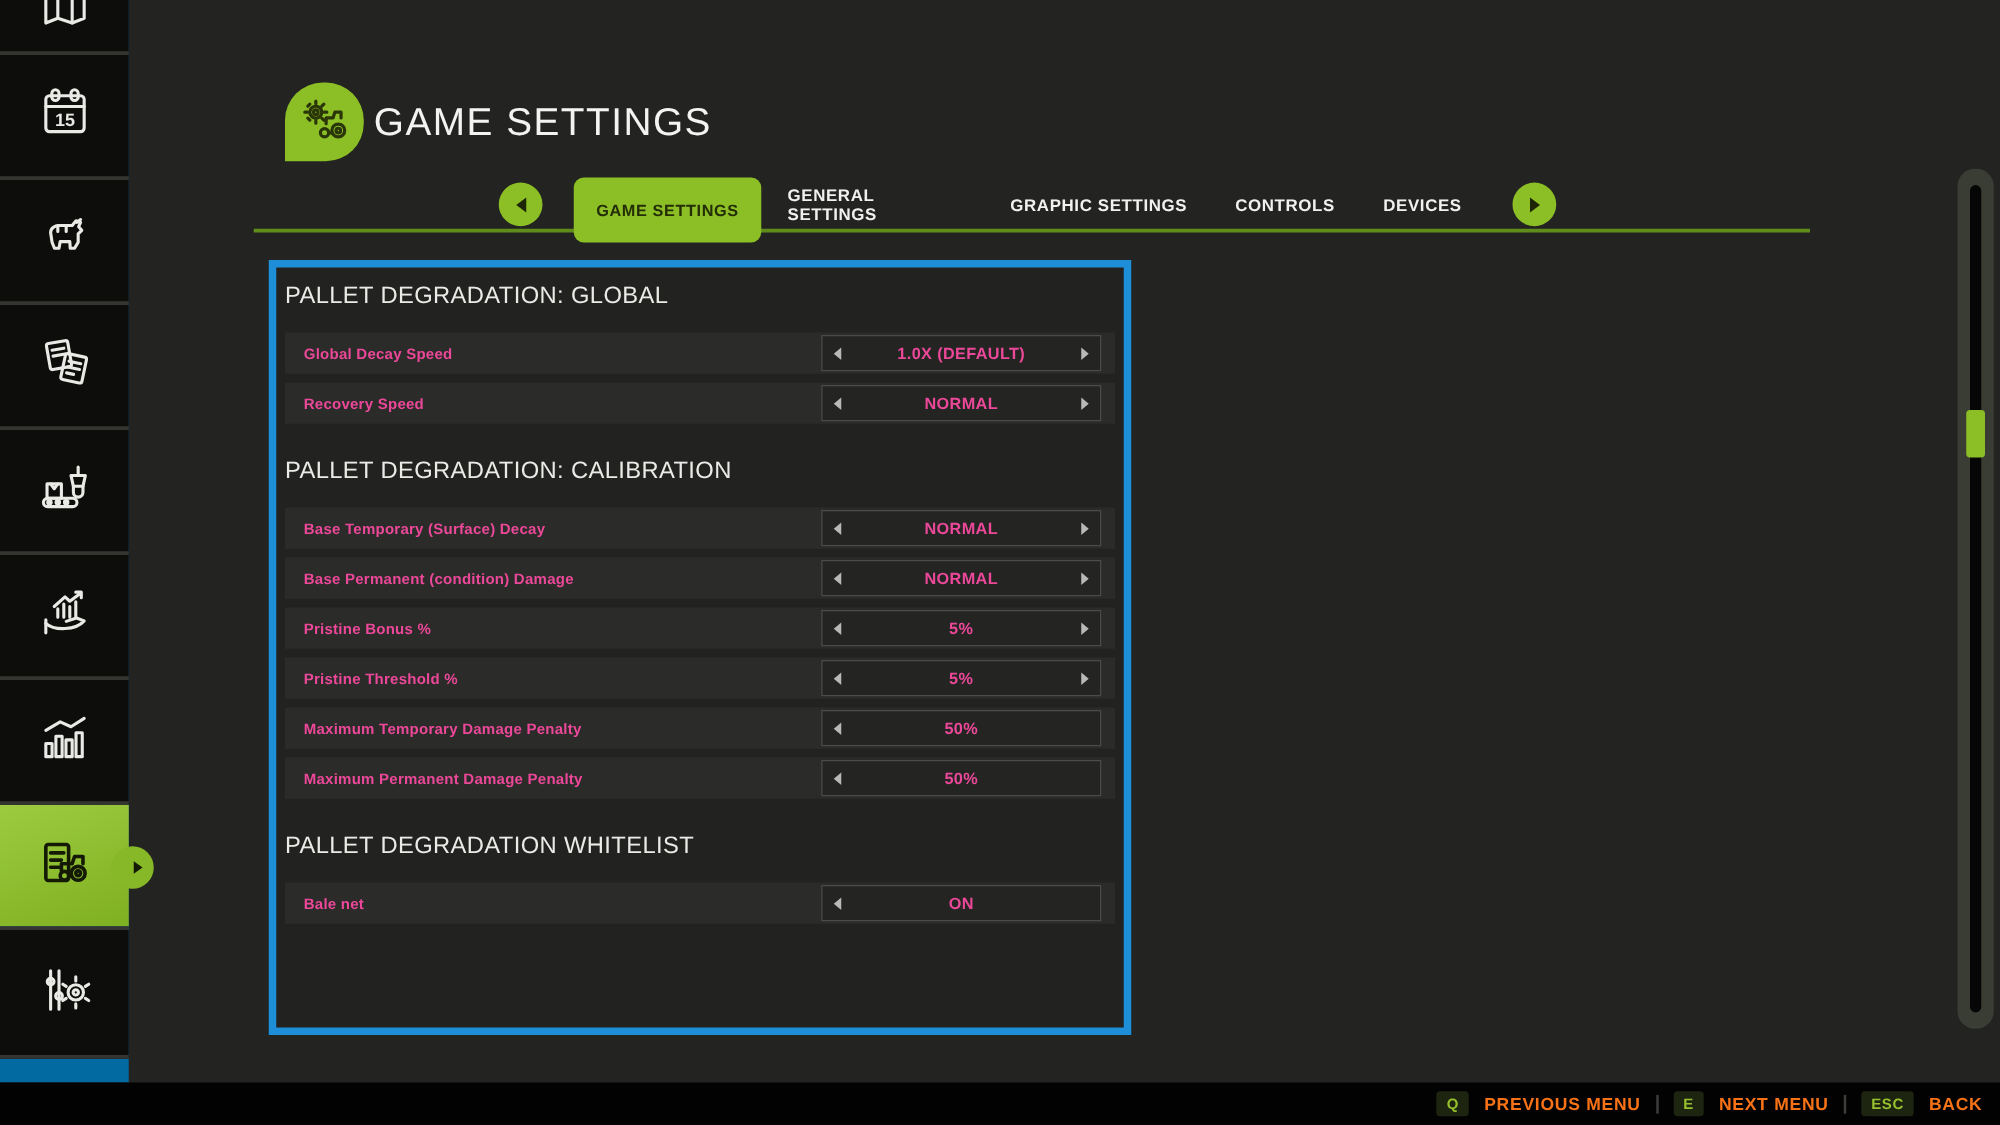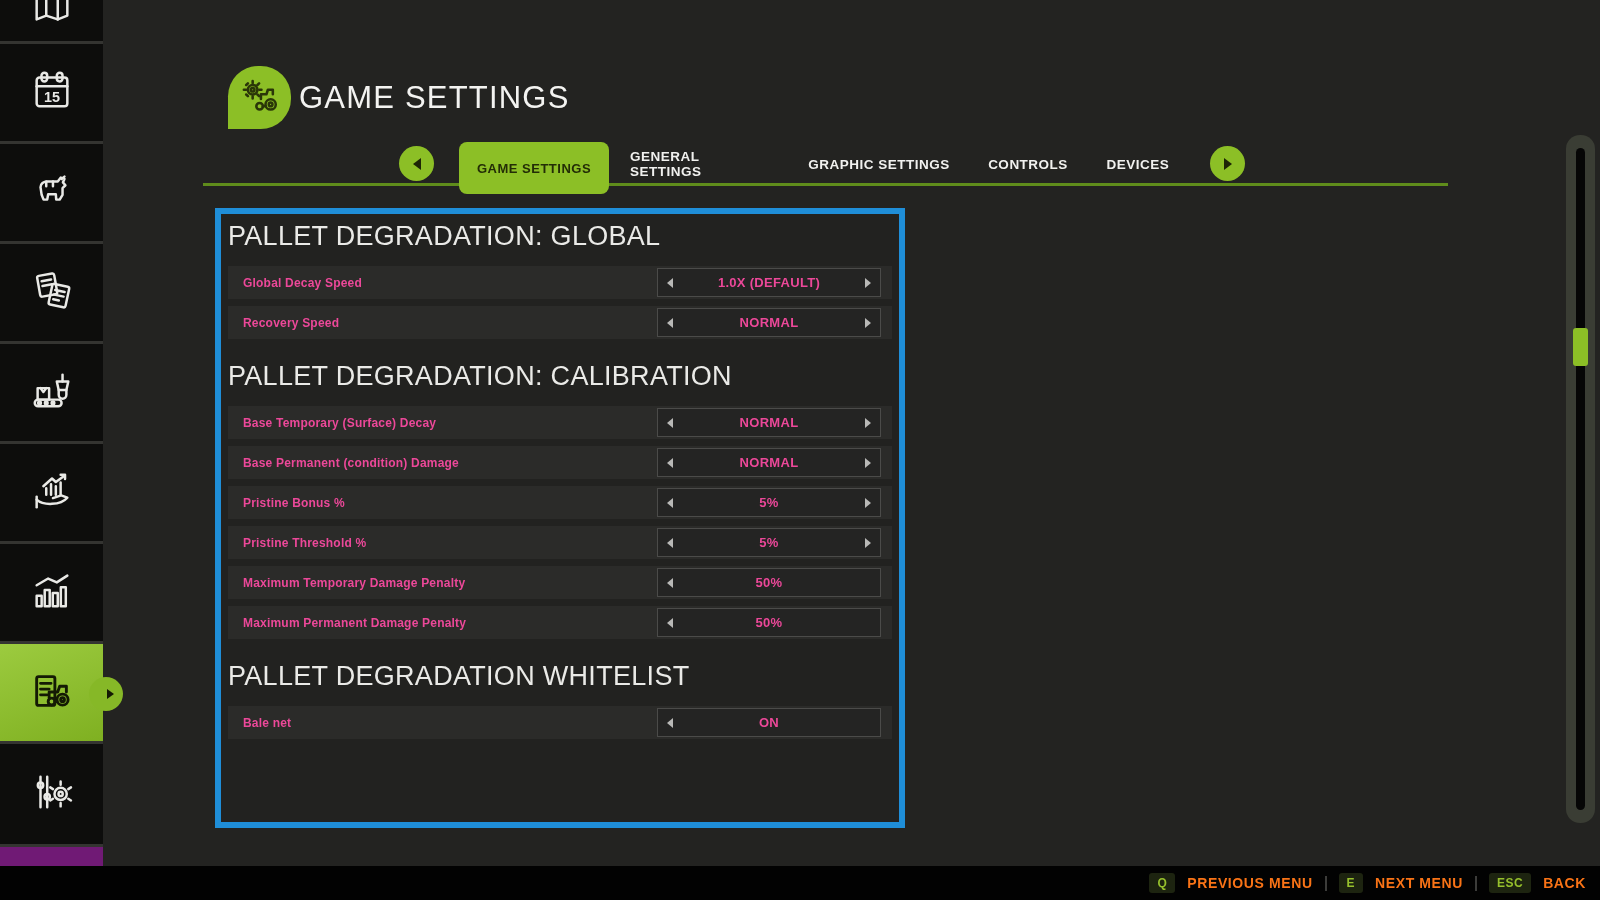--- a/index.html
+++ b/index.html
@@ -1,21 +1,21 @@
 <!DOCTYPE html>
 <html><head>
 <meta charset="utf-8">
 <style>
   html,body{margin:0;padding:0;}
   body{
     width:1600px;height:900px;position:relative;overflow:hidden;
     background:#232321;font-family:"Liberation Sans",sans-serif;color:#fff;
   }
   
-  .sidebar{position:absolute;left:0;top:0;width:103px;height:866px;background:#701a75;}
+  .sidebar{position:absolute;left:0;top:0;width:103px;height:866px;background:#0369a1;}
   .side-item{position:absolute;left:0;width:103px;background:#0d0d0c;
     display:flex;align-items:center;justify-content:center;overflow:hidden;
     border-bottom:3px solid #343431;box-sizing:border-box;}
   .side-item svg{width:46px;height:46px;}
   .si-map{top:0;height:44px;}
   .si-map svg{margin-top:-26px;}
   .si-calendar{top:44px;height:100px;}
   .si-animals{top:144px;height:100px;}
   .si-contracts{top:244px;height:100px;}
   .si-production{top:344px;height:100px;}
@@ -51,21 +51,21 @@
     color:#f1f1ef;font-weight:bold;font-size:13.5px;letter-spacing:0.5px;cursor:pointer;}
   .tab-general{left:630px;width:142px;}
   .tab-graphic{left:808px;width:142px;}
   .tab-controls{left:988px;width:80px;}
   .tab-devices{left:1106px;width:64px;}
   .tabs-underline{position:absolute;left:203px;top:183px;width:1245px;height:3px;background:#5f8c1b;}
   
   .panel{position:absolute;left:215px;top:208px;width:690px;height:620px;
     border:6px solid #1f8ed8;box-sizing:border-box;overflow:hidden;
     padding:0 7px;background:#222220;}
-  .section-title{margin:24px 0 16px;font-size:27px;line-height:27px;color:#eaeae7;
+  .section-title{margin:24px 0 16px;font-size:19px;line-height:27px;color:#eaeae7;
     font-weight:400;letter-spacing:0.3px;}
   .section-title.first{margin-top:9px;}
   .setting-row{height:33px;margin-bottom:7px;background:#2b2b29;
     display:flex;align-items:center;justify-content:space-between;padding-left:15px;}
   .row-label{font-size:12px;font-weight:bold;color:#ec4899;letter-spacing:0.2px;}
   .selector{width:224px;height:29px;margin-right:11px;background:#242423;
     border:1px solid #4b4b49;box-sizing:border-box;
     display:flex;align-items:center;justify-content:space-between;padding:0 9px;cursor:pointer;}
   .selector .value{flex:1;text-align:center;font-size:13px;font-weight:600;
     color:#ec4899;letter-spacing:0.3px;}

